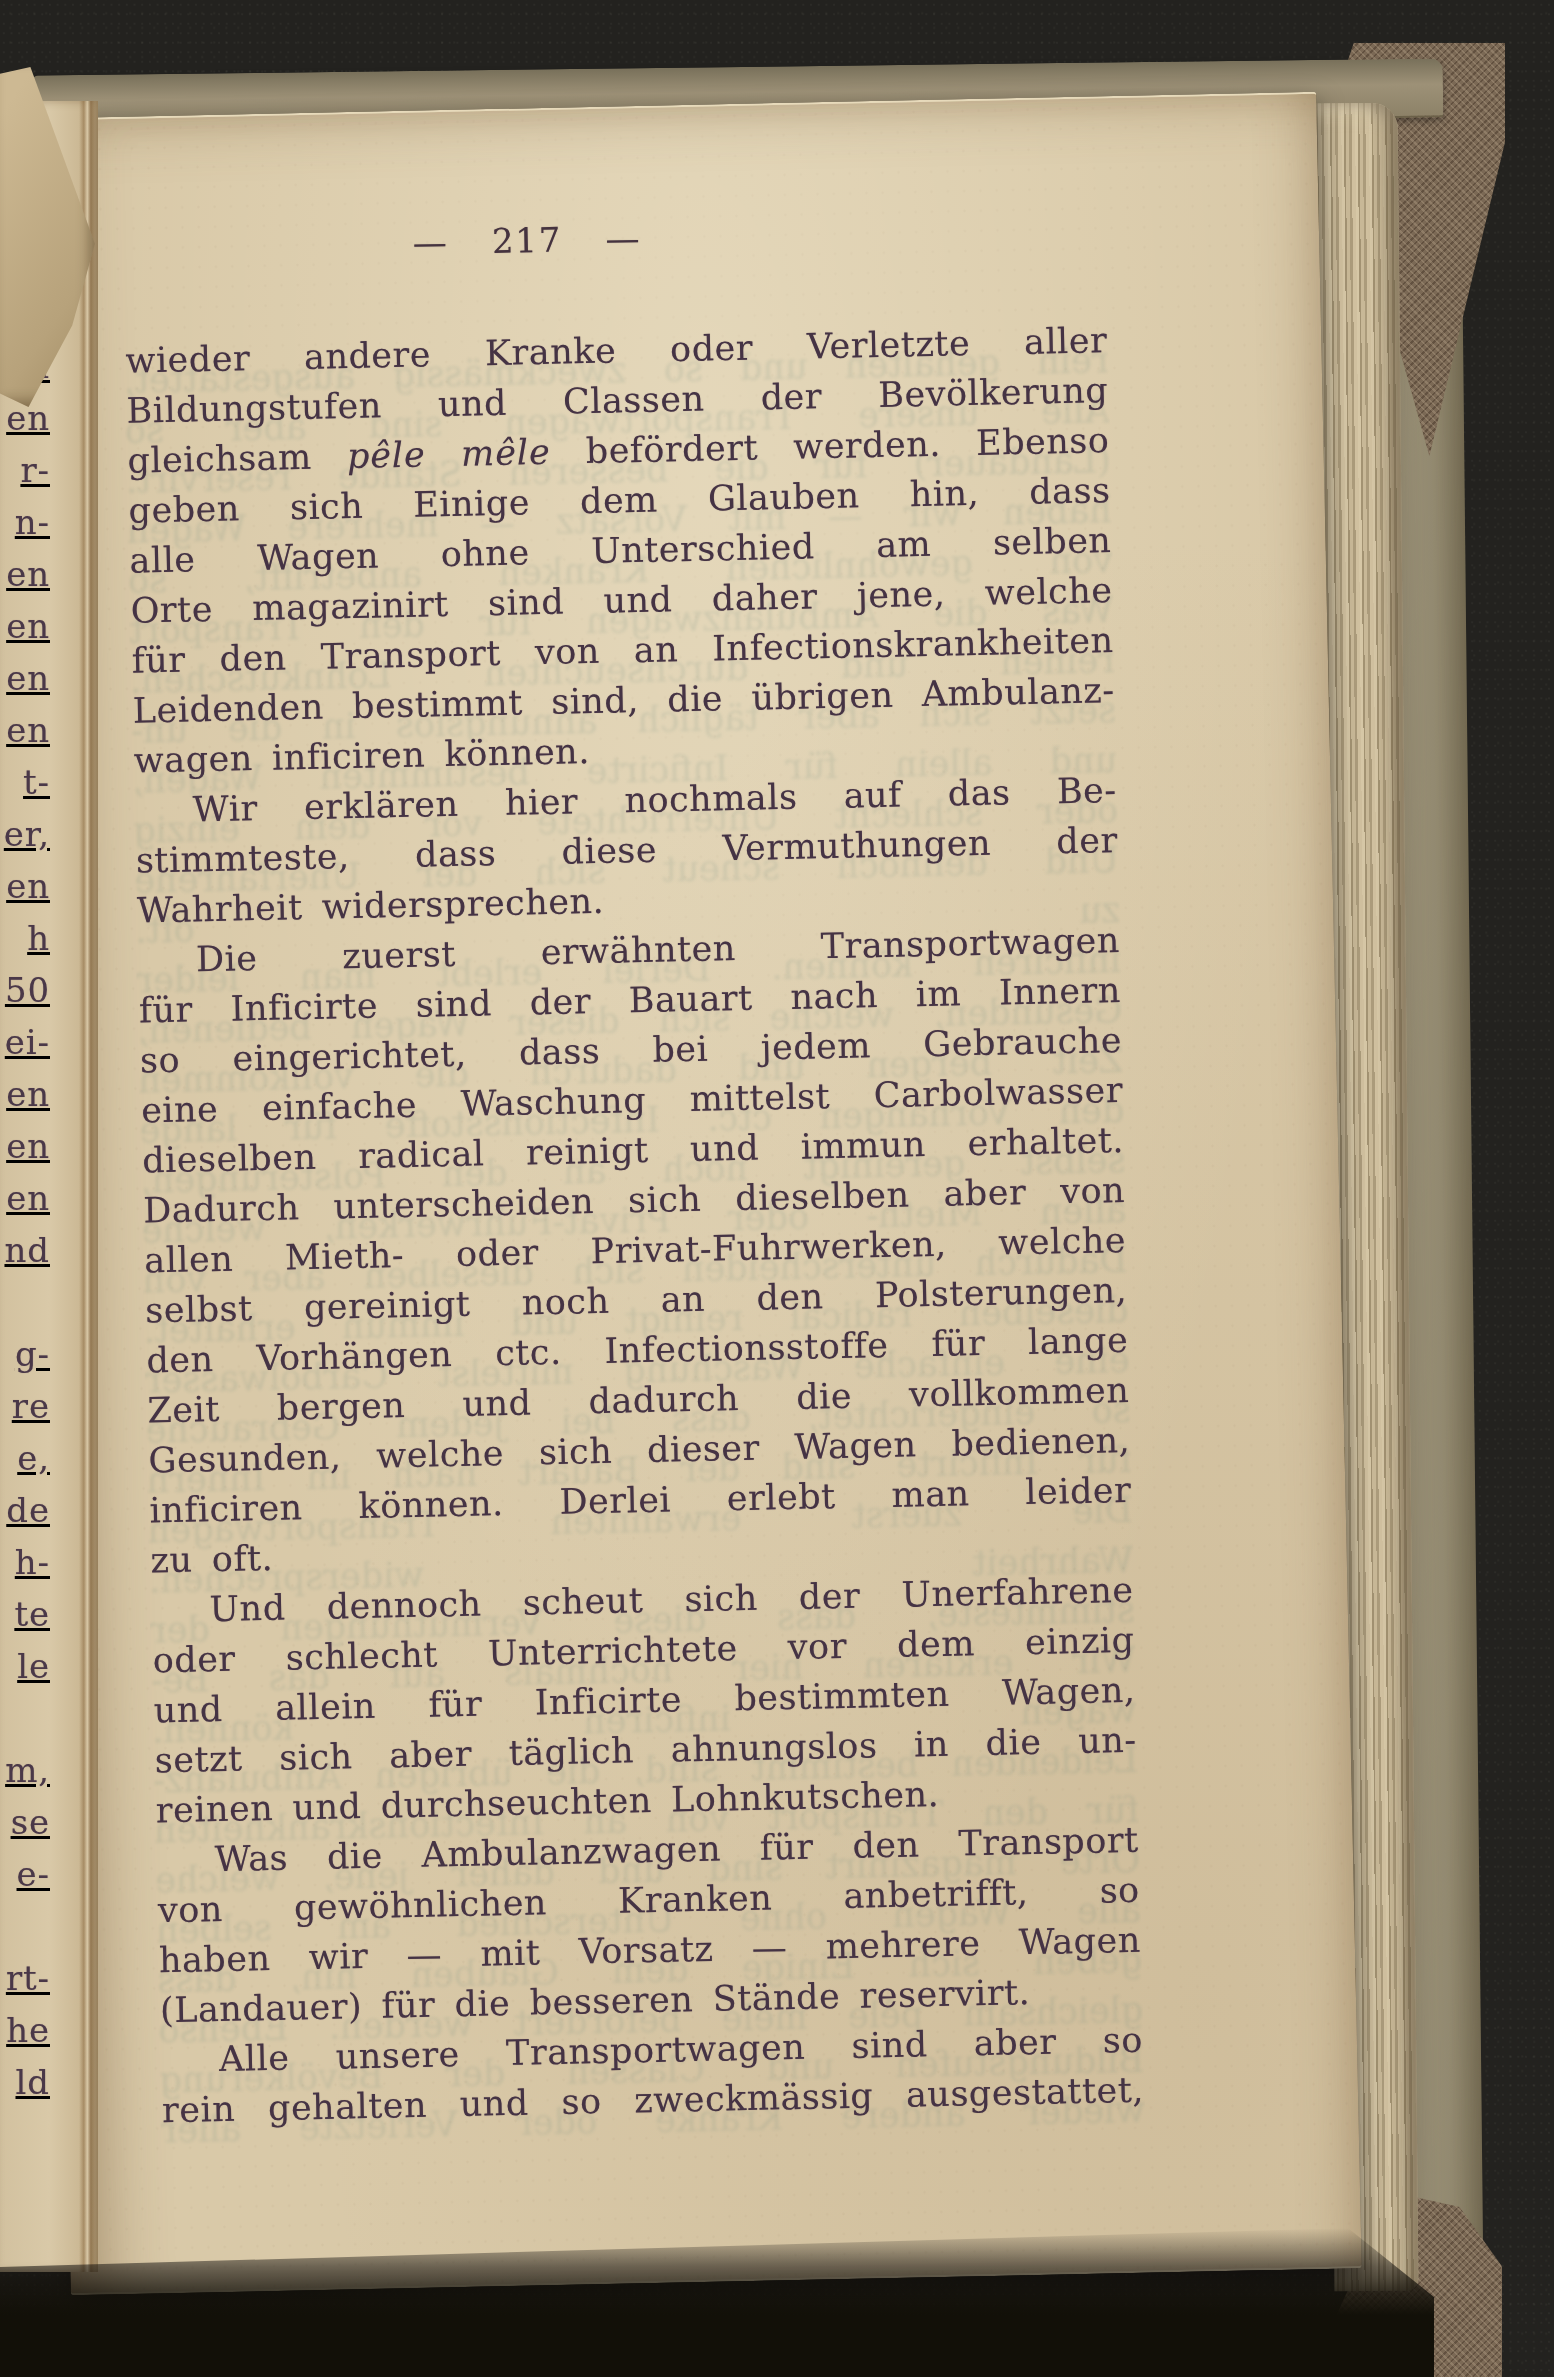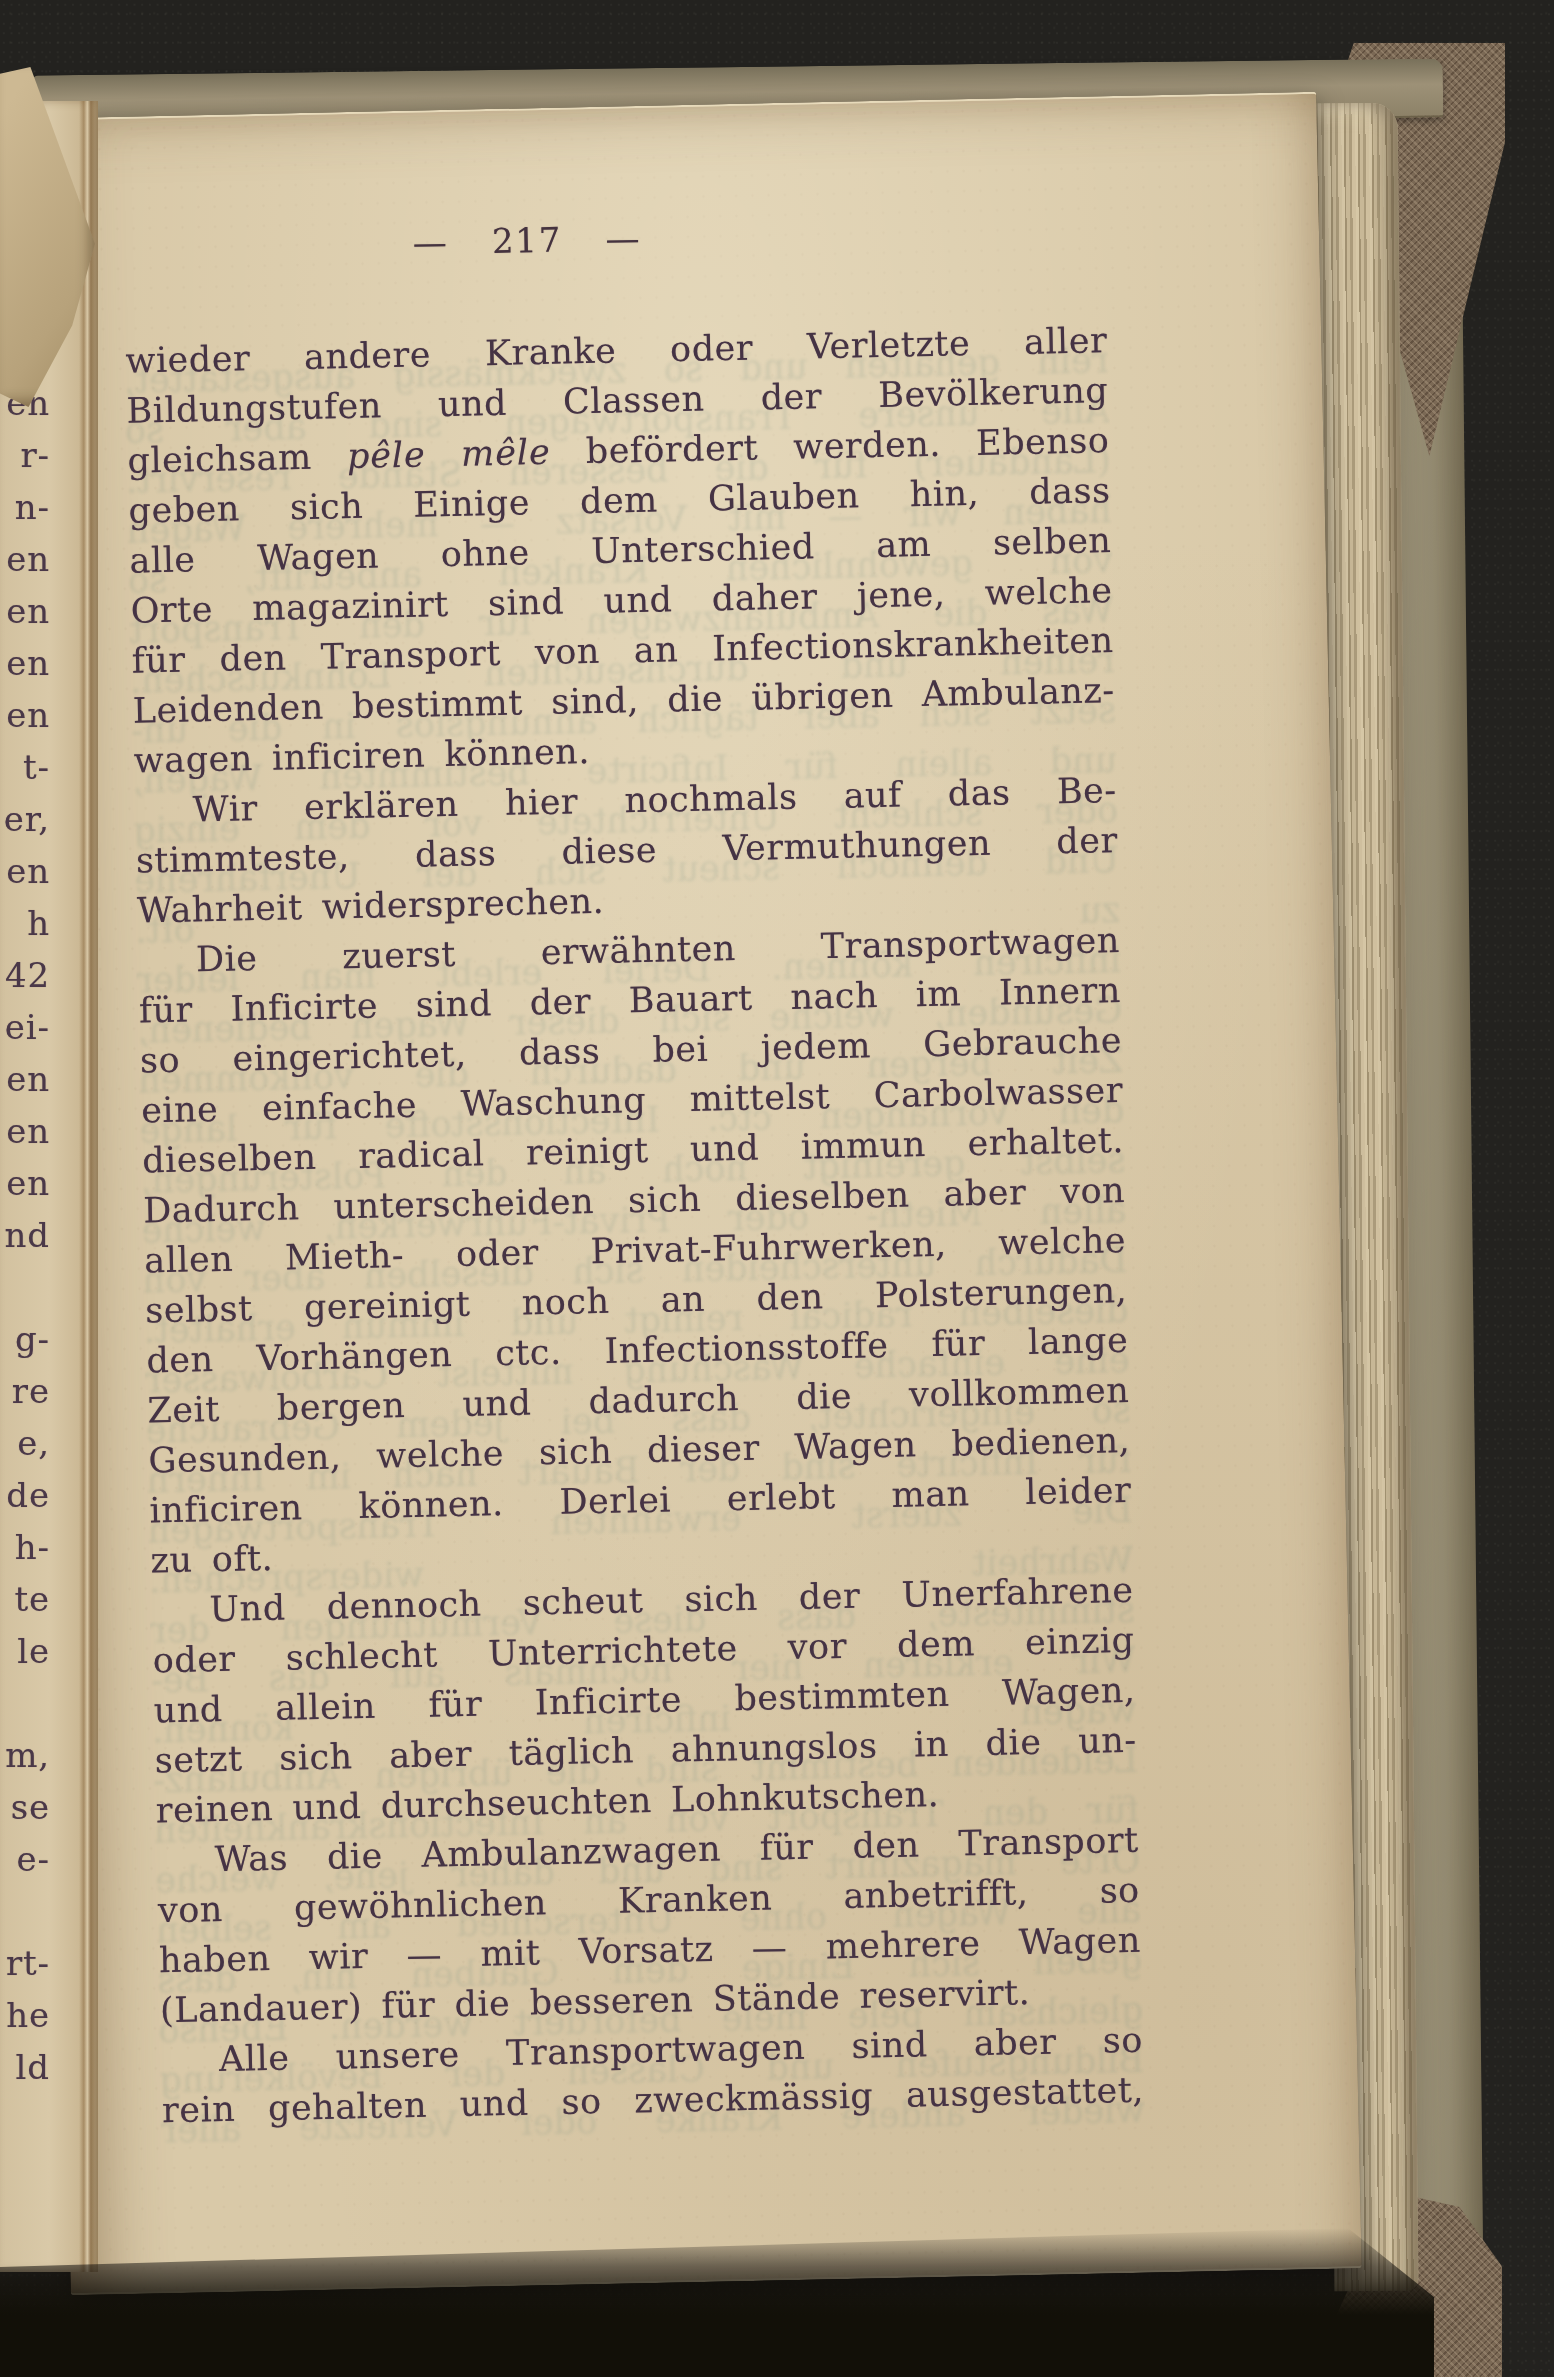--- a/index.html
+++ b/index.html
@@ -122,21 +122,21 @@
     position:absolute;left:0;top:101px;width:98px;height:2171px;
     background:linear-gradient(90deg,#d2c19f 0%,#d9c9a8 50%,#cbb894 82%,#b5a07a 100%);
     z-index:7;
     box-shadow:inset -5.2px 0 8.6px rgba(90,60,30,.35);
   }
   .left-strip::after{
     content:"";position:absolute;right:3.4px;top:0;bottom:0;width:15.5px;
     background:linear-gradient(90deg,transparent 0,rgba(128,92,50,.45) 30%,
       rgba(238,224,194,.55) 52%,rgba(115,82,44,.5) 74%,transparent 100%);
   }
-  .fragments{position:absolute;left:0;top:172px;width:50px;}
+  .fragments{position:absolute;left:0;top:187px;width:50px;text-decoration:underline;}
   .frag{
     height:52px;line-height:52px;font-size:34px;color:#4a3848;
     text-align:right;letter-spacing:0.9px;overflow:hidden;
     text-shadow:0 0 0.9px rgba(74,56,72,.4);
   }
 
   
   .wedge{
     position:absolute;left:0;top:67px;width:95px;height:340px;
     background:linear-gradient(125deg,#cdb993 10%,#b7a27b 70%,#a08a62 100%);
@@ -255,21 +255,21 @@
         <div class="frag">r-</div>
         <div class="frag">n-</div>
         <div class="frag">en</div>
         <div class="frag">en</div>
         <div class="frag">en</div>
         <div class="frag">en</div>
         <div class="frag">t-</div>
         <div class="frag">er,</div>
         <div class="frag">en</div>
         <div class="frag">h</div>
-        <div class="frag">42</div>
+        <div class="frag">50</div>
         <div class="frag">ei-</div>
         <div class="frag">en</div>
         <div class="frag">en</div>
         <div class="frag">en</div>
         <div class="frag">nd</div>
         <div class="frag"></div>
         <div class="frag">g-</div>
         <div class="frag">re</div>
         <div class="frag">e,</div>
         <div class="frag">de</div>

